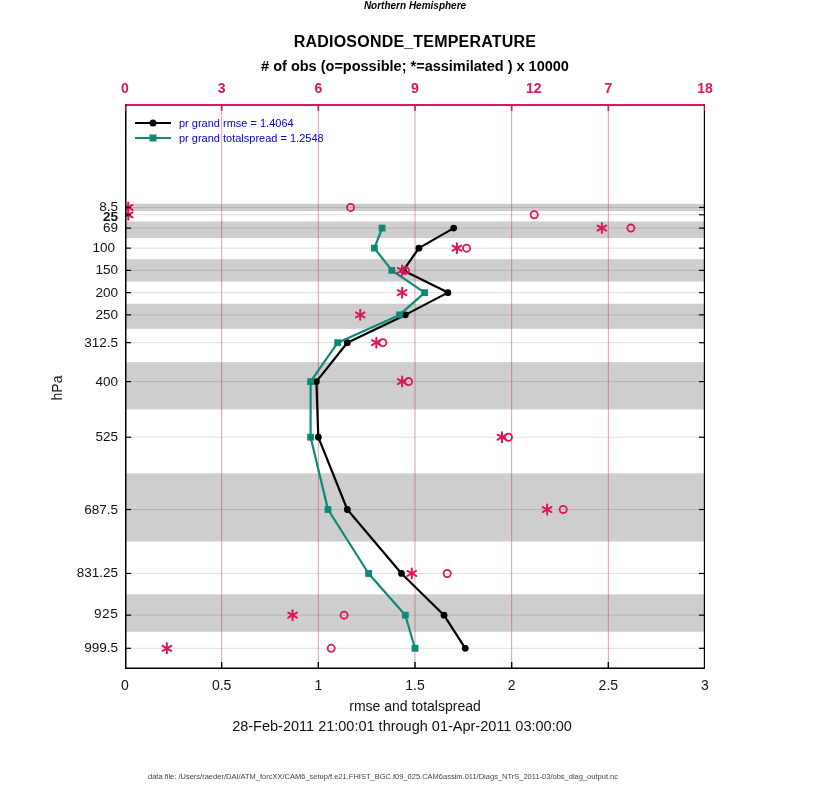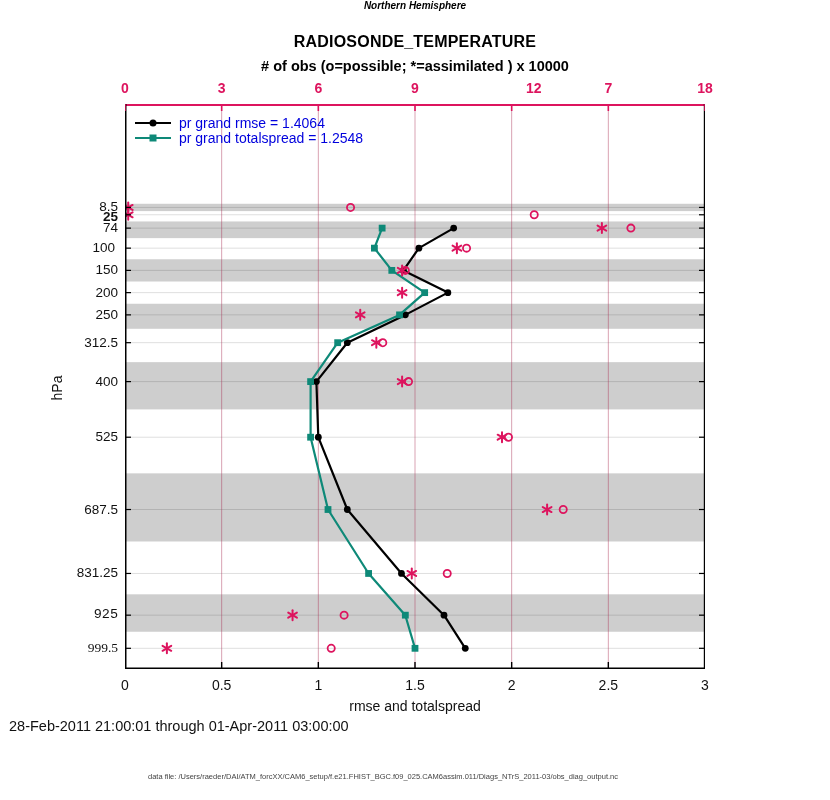--- a/index.html
+++ b/index.html
@@ -14,30 +14,30 @@
            font-size:14px;font-weight:bold;}
   .ytick{position:absolute;width:80px;text-align:right;font-size:13.5px;color:#111;}
   .xtick{position:absolute;top:677px;width:70px;margin-left:-35px;text-align:center;
          font-size:14px;color:#111;}
   #plot{position:absolute;left:125px;top:104px;width:580px;height:565px;}
   #plot svg{position:absolute;left:0;top:0;}
   #y-axis-label{position:absolute;left:57px;top:388px;font-size:14px;color:#111;
                 transform:translate(-50%,-50%) rotate(-90deg);}
   #x-axis-label{position:absolute;left:125px;width:580px;top:698px;text-align:center;
                 font-size:14px;color:#111;}
-  #subtitle{position:absolute;left:0;width:804px;top:718px;text-align:left;
-            font-size:14.5px;color:#111;margin-left:9px;}
+  #subtitle{position:absolute;left:0;width:804px;top:718px;text-align:center;
+            font-size:14.5px;color:#111;}
   #footer{position:absolute;left:0;width:766px;top:772px;text-align:center;
           font-size:7.5px;color:#444;}
   #legend{position:absolute;left:135px;top:115px;}
   .lrow{display:flex;align-items:center;height:15px;}
   .lsample{position:relative;width:36px;margin-right:8px;}
   .lline{height:0;border-top:2.2px solid #000;}
   .lmark{position:absolute;left:50%;top:50%;transform:translate(-50%,-50%);}
-  .ltext{font-size:14px;color:#0000dd;white-space:nowrap;}
+  .ltext{font-size:11px;color:#0000dd;white-space:nowrap;}
 </style>
 </head>
 <body>
 
 <div id="figure">
 
   <div class="ttl" id="title-line1">Northern Hemisphere</div>
   <div class="ttl" id="title-line2">RADIOSONDE_TEMPERATURE</div>
   <div id="obs-axis-label"># of obs (o=possible; *=assimilated ) x 10000</div>
 
@@ -46,32 +46,32 @@
       <div class="toptick" style="left: 221.667px; color: rgb(221, 20, 94);">3</div>
       <div class="toptick" style="left: 318.333px; color: rgb(221, 20, 94);">6</div>
       <div class="toptick" style="left: 415px; color: rgb(221, 20, 94);">9</div>
       <div class="toptick" style="left: 511.667px; color: rgb(221, 20, 94); text-align: right;">12</div>
       <div class="toptick" style="left: 608.333px; color: rgb(221, 20, 94);">7</div>
       <div class="toptick" style="left: 705px; color: rgb(221, 20, 94);">18</div>
     </div>
   <div id="y-ticks">
       <div class="ytick" style="left: 38px; top: 199.435px;">8.5</div>
       <div class="ytick" style="left: 38px; top: 209px; font-weight: bold;">25</div>
-      <div class="ytick" style="left: 38px; top: 220.122px;">74</div>
+      <div class="ytick" style="left: 38px; top: 220.122px;">69</div>
       <div class="ytick" style="left: 35px; top: 240.142px;">100</div>
       <div class="ytick" style="left: 38px; top: 262.386px;">150</div>
       <div class="ytick" style="left: 38px; top: 284.63px;">200</div>
       <div class="ytick" style="left: 38px; top: 306.874px;">250</div>
       <div class="ytick" style="left: 38px; top: 334.679px;">312.5</div>
       <div class="ytick" style="left: 38px; top: 373.606px;">400</div>
       <div class="ytick" style="left: 38px; top: 429.217px;">525</div>
       <div class="ytick" style="left: 38px; top: 501.51px;">687.5</div>
       <div class="ytick" style="left: 38px; top: 565.462px;">831.25</div>
       <div class="ytick" style="left: 38px; top: 607.169px; font-family: Liberation Mono, monospace;">925</div>
-      <div class="ytick" style="left: 38px; top: 640.313px; font-family: Liberation Serif, serif;">999.5</div>
+      <div class="ytick" style="left: 38px; top: 640.313px;">999.5</div>
     </div>
   <div id="x-ticks">
       <div class="xtick" style="left: 125px;">0</div>
       <div class="xtick" style="left: 221.667px;">0.5</div>
       <div class="xtick" style="left: 318.333px;">1</div>
       <div class="xtick" style="left: 415px;">1.5</div>
       <div class="xtick" style="left: 511.667px;">2</div>
       <div class="xtick" style="left: 608.333px;">2.5</div>
       <div class="xtick" style="left: 705px;">3</div>
     </div>

